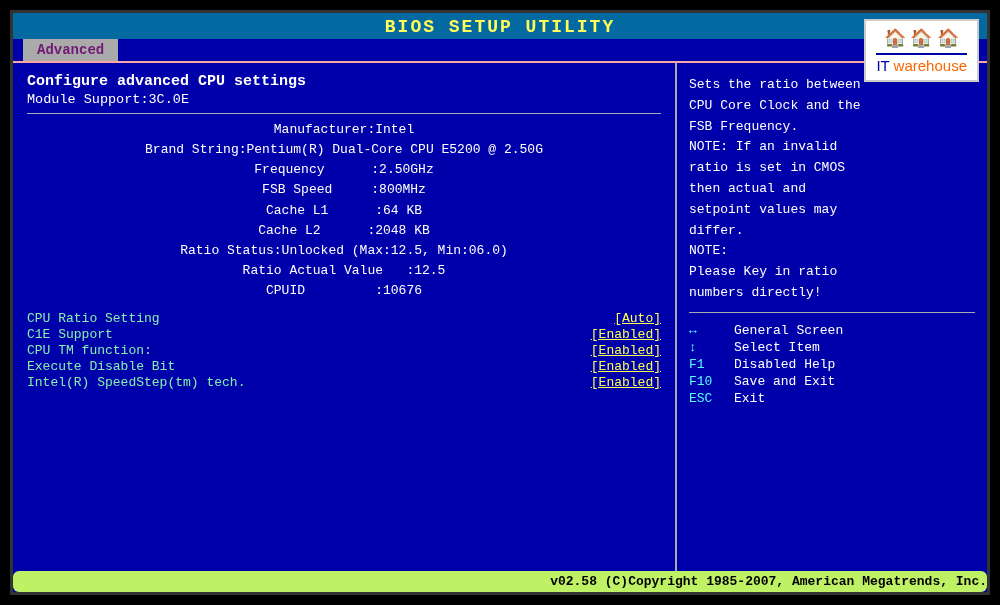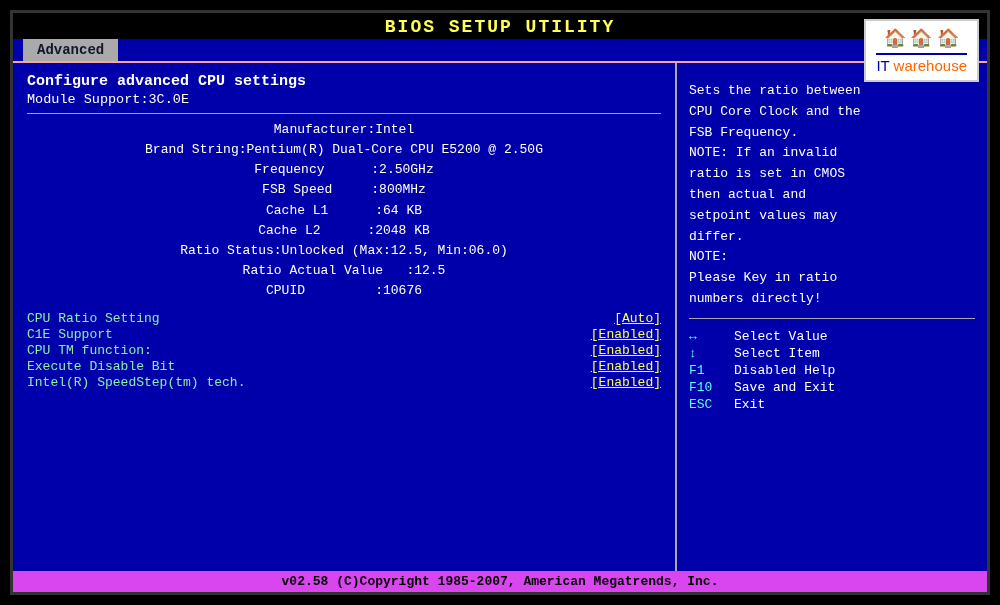--- a/index.html
+++ b/index.html
@@ -17,36 +17,36 @@
     .screen {
       width: 980px;
       height: 585px;
       background: #0000aa;
       border: 3px solid #333;
       display: flex;
       flex-direction: column;
       position: relative;
     }
     .title-bar {
-      background: #000000;
+      background: #0369a1;
       text-align: center;
       padding: 4px 0 2px 0;
       color: #ffff55;
       font-size: 18px;
       font-weight: bold;
       letter-spacing: 2px;
     }
     .tab-row {
       display: flex;
       background: #0000aa;
       padding: 0 0 0 10px;
     }
     .tab-active {
       background: #aaaaaa;
-      color: #0f172a;
+      color: #701a75;
       padding: 3px 14px;
       font-size: 14px;
       font-weight: bold;
     }
     .content-area {
       display: flex;
       flex: 1;
       border-top: 2px solid #fca5a5;
     }
     .left-panel {
@@ -54,21 +54,21 @@
       background: #0000aa;
       color: #ffffff;
       padding: 10px 14px;
       font-size: 13.5px;
       border-right: 2px solid #aaaaaa;
     }
     .right-panel {
       width: 310px;
       background: #0000aa;
       color: #ffffff;
-      padding: 18px 12px;
+      padding: 12px 12px;
       font-size: 13px;
     }
     .section-title {
       color: #ffffff;
       font-size: 15px;
       font-weight: bold;
       margin-bottom: 2px;
     }
     .module-version {
       color: #ffffff;
@@ -119,26 +119,27 @@
       margin-bottom: 2px;
     }
     .key-name {
       width: 45px;
       color: #55ffff;
     }
     .key-desc {
       color: #ffffff;
     }
     .footer {
-      background: #d946ef;
+      background: #bef264;
       color: #000000;
-      text-align: center;
+      text-align: right;
       font-size: 13px;
       padding: 3px 0;
       font-weight: bold;
+      border-radius: 6px;
     }
     .watermark {
       position: absolute;
       top: 6px;
       right: 8px;
       background: #ffffff;
       border: 2px solid #cccccc;
       padding: 6px 10px;
       display: flex;
       flex-direction: column;
@@ -246,21 +247,21 @@
         setpoint values may<br>
         differ.<br>
         NOTE:<br>
         Please Key in ratio<br>
         numbers directly!
       </div>
       <hr class="divider" style="border-color:#aaaaaa; margin: 8px 0;">
       <div class="key-guide">
         <div class="key-row">
           <span class="key-name">↔</span>
-          <span class="key-desc">Select Value</span>
+          <span class="key-desc">General Screen</span>
         </div>
         <div class="key-row">
           <span class="key-name">↕</span>
           <span class="key-desc">Select Item</span>
         </div>
         <div class="key-row">
           <span class="key-name">F1</span>
           <span class="key-desc">Disabled Help</span>
         </div>
         <div class="key-row">

